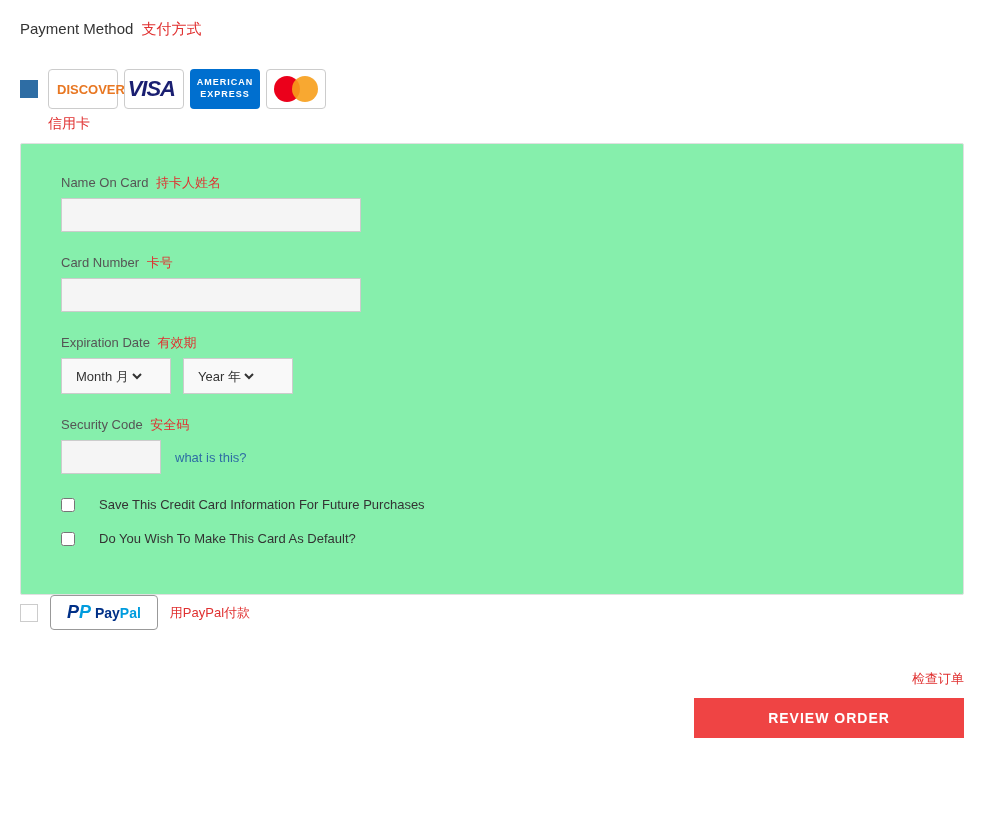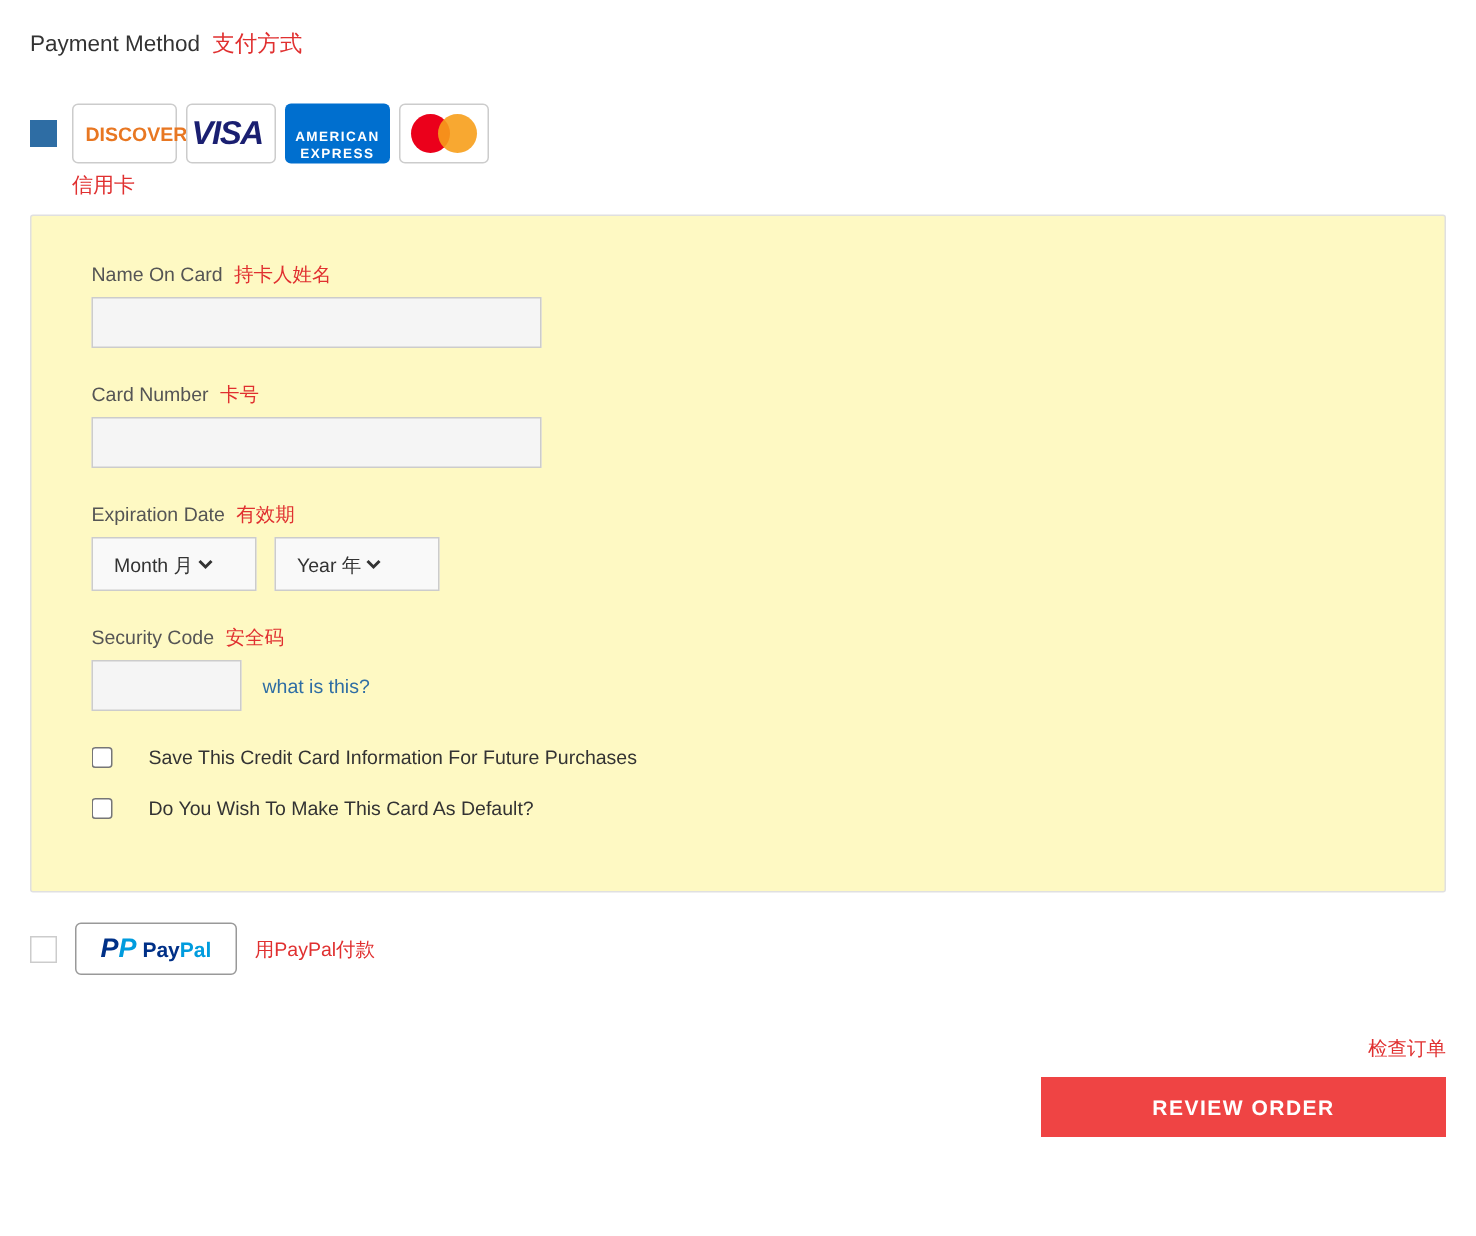--- a/index.html
+++ b/index.html
@@ -88,21 +88,21 @@
       background: #006fcf;
       color: #fff;
       font-size: 9px;
       font-weight: bold;
       width: 70px;
       height: 40px;
       border-radius: 4px;
       display: flex;
       flex-direction: column;
       align-items: center;
-      justify-content: flex-end;
+      justify-content: center;
       line-height: 1.3;
     }
 
     .mc-logo {
       width: 60px;
       height: 40px;
       position: relative;
       display: flex;
       align-items: center;
       justify-content: center;
@@ -132,22 +132,21 @@
       color: #e03030;
       font-size: 14px;
       margin-left: 28px;
       margin-bottom: 10px;
     }
 
     .card-form-container {
       border: 1px solid #e0e0e0;
       border-radius: 2px;
       padding: 30px 40px 30px 40px;
-      margin-bottom: 20px;
-      background: #fef9c3;
+      background: #86efac;
     }
 
     .form-group {
       margin-bottom: 22px;
     }
 
     .form-label {
       font-size: 13px;
       color: #555;
       margin-bottom: 6px;

